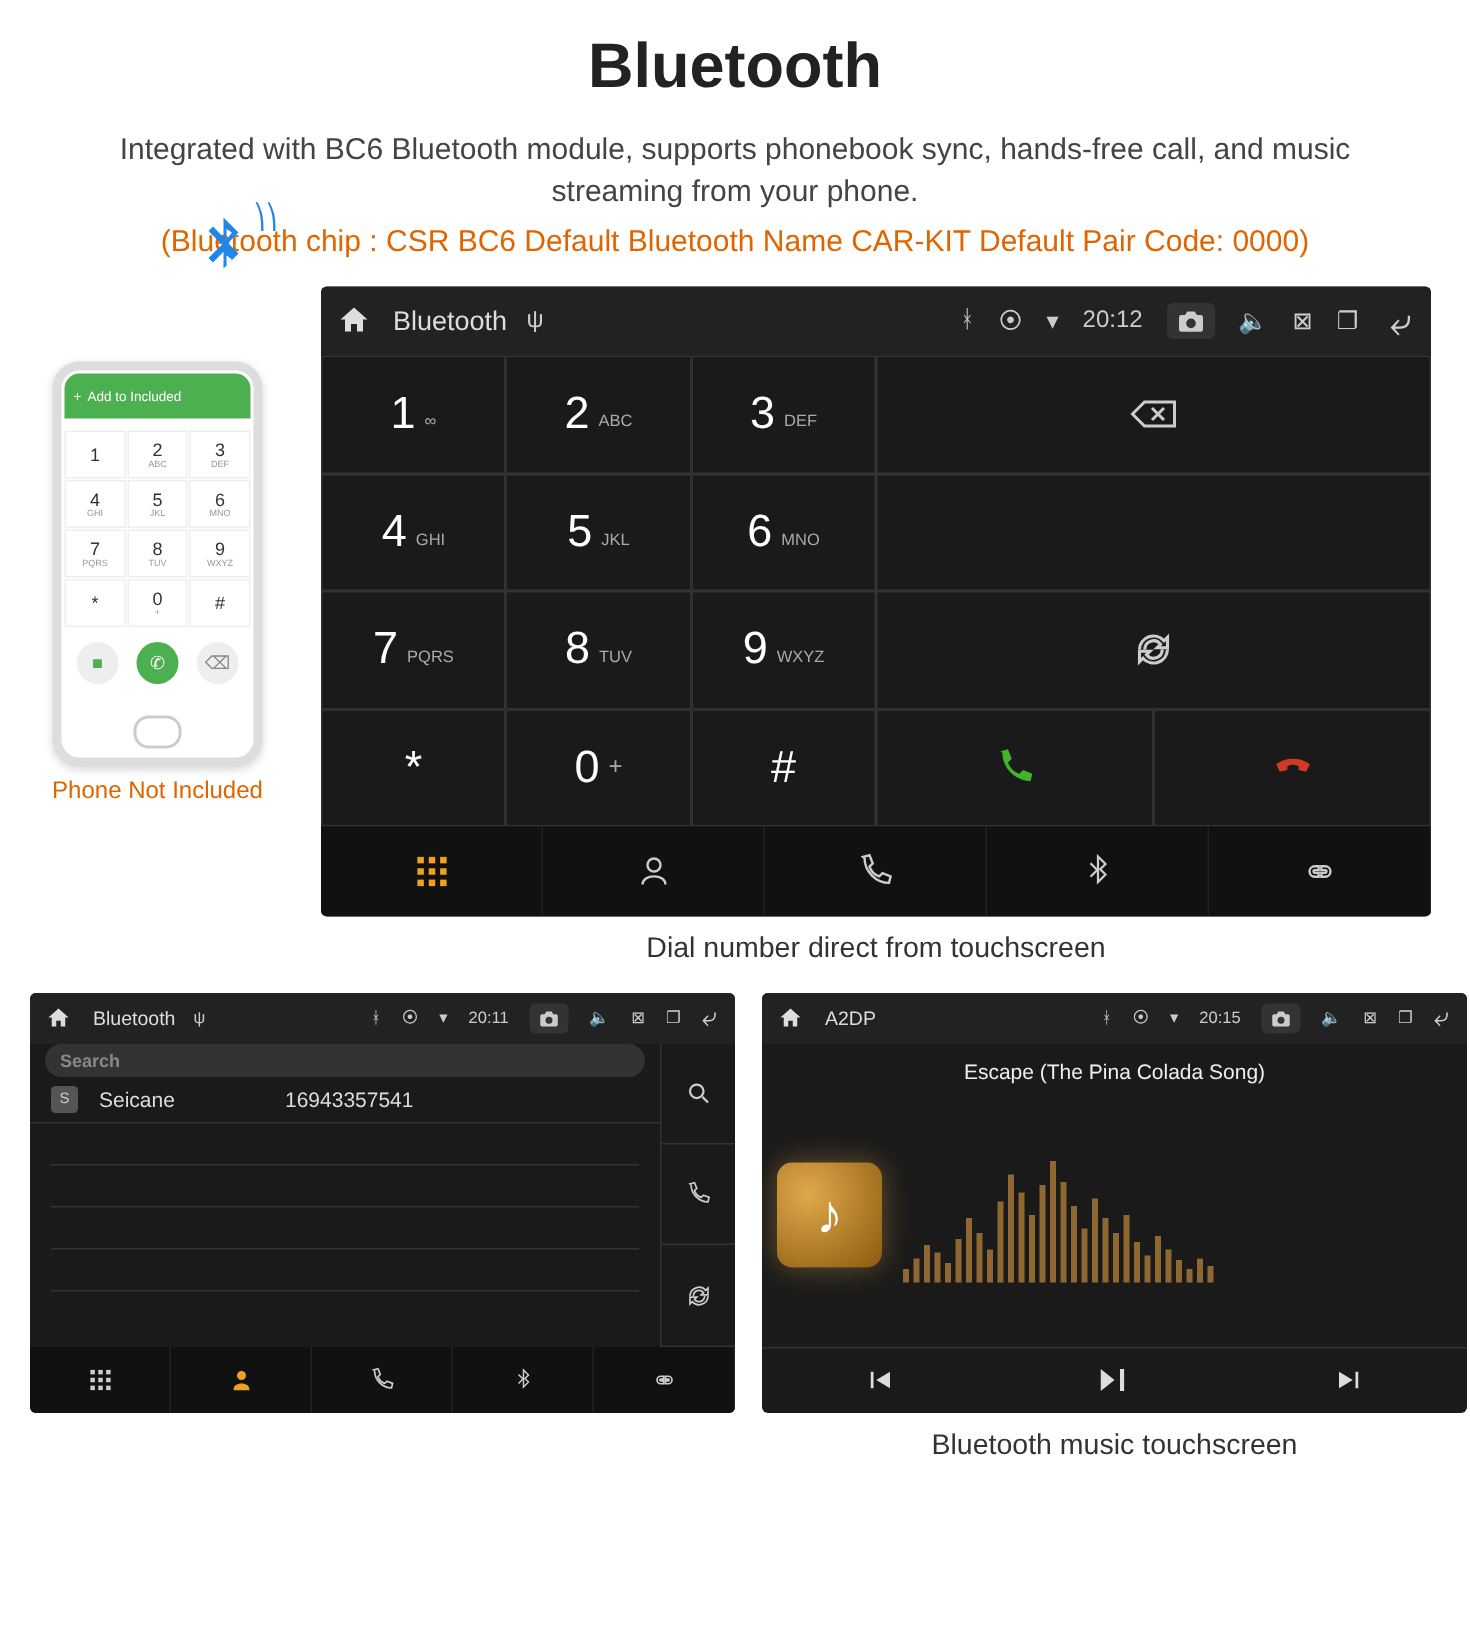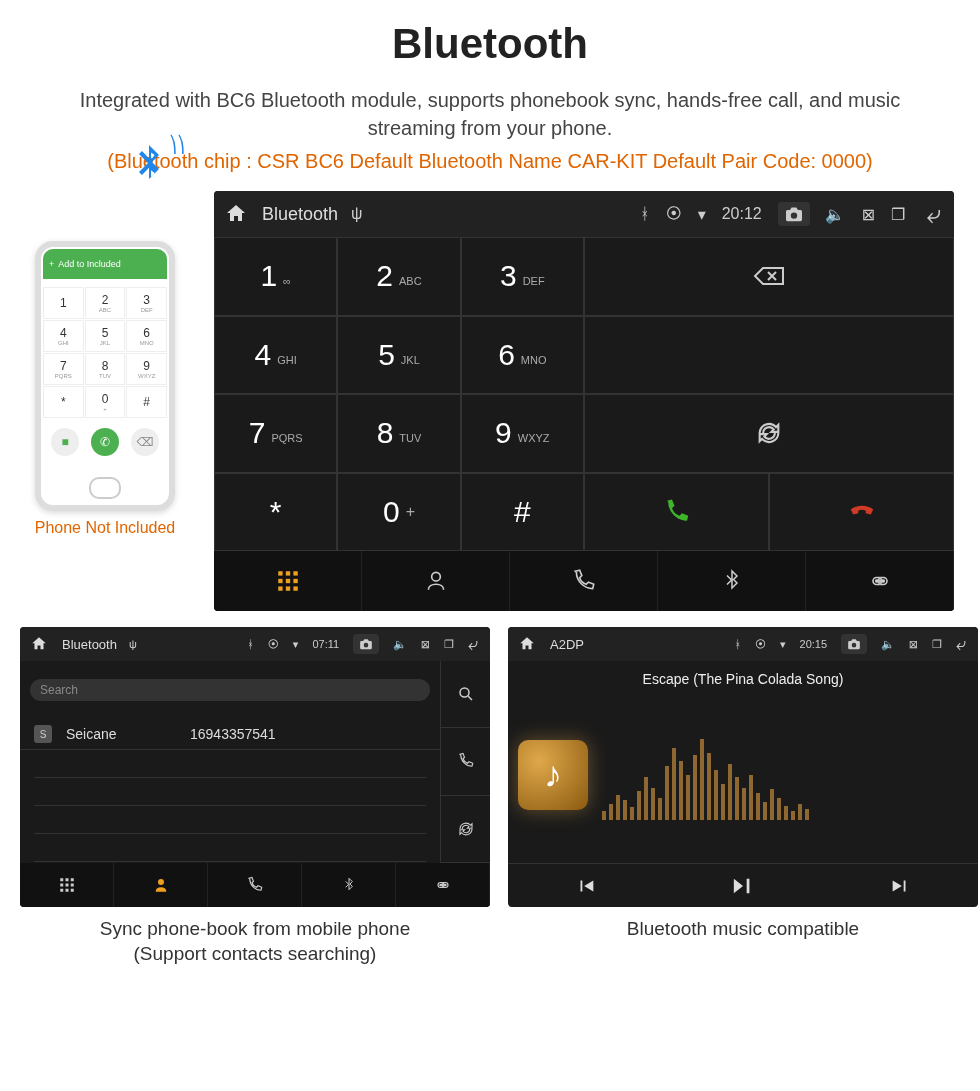--- a/index.html
+++ b/index.html
@@ -191,26 +191,27 @@
     line-height: 1.3;
   }
   .row2 {
     display: flex;
     gap: 18px;
     margin-top: 16px;
     padding: 0 10px;
   }
   .col { display: flex; flex-direction: column; align-items: center; }
   .search-input {
-    margin: 18px 10px;
+    margin: 0 10px;
     padding: 4px 10px;
     background: #333;
     border-radius: 12px;
     font-size: 12px;
     color: #888;
+    font-weight: bold;
   }
   .contact-list {
     flex: 1;
     display: flex;
   }
   .contact-main { flex: 1; }
   .contact-row {
     display: flex;
     align-items: center;
     padding: 6px 14px;
@@ -512,40 +513,41 @@
               <path fill="none" stroke="#ccc" stroke-width="1.5" d="M12 2l5 5-3.5 3.5L17 14l-5 5V2zM7 6.5L11.5 11 7 15.5"></path>
             </svg>
         </div>
         <div class="tab">
           <svg width="28" height="24" viewBox="0 0 32 24">
               <path fill="none" stroke="#ccc" stroke-width="1.8" d="M12 8a4 4 0 00-4 4 4 4 0 004 4h3v-3h-3a1 1 0 010-2h3V8h-3zm8 0h-3v3h3a1 1 0 010 2h-3v3h3a4 4 0 004-4 4 4 0 00-4-4z"></path>
             </svg>
         </div>
       </div>
     </div>
+    <div class="caption">Dial number direct from touchscreen</div>
   </div>
 </div>
 
 <div class="row2">
 
   <div class="col">
     <div class="unit small">
       <div class="statusbar">
         <span class="home-icon">
           <svg width="18" height="18" viewBox="0 0 24 24">
               <path fill="#ddd" d="M12 3l9 8h-3v8h-4v-5h-4v5H6v-8H3z"></path>
             </svg>
         </span>
         <span class="title">Bluetooth</span>
         <span class="sicon">ψ</span>
         <span class="spacer"></span>
         <span class="sicon">ᚼ</span>
         <span class="sicon">⦿</span>
         <span class="sicon">▾</span>
-        <span class="sicon">07:11</span>
+        <span class="sicon">20:11</span>
         <span class="sicon camera-box">
           <svg width="14" height="12" viewBox="0 0 24 20">
               <path fill="#ccc" d="M4 5h3l2-3h6l2 3h3a2 2 0 012 2v10a2 2 0 01-2 2H4a2 2 0 01-2-2V7a2 2 0 012-2zm8 3a4 4 0 100 8 4 4 0 000-8z"></path>
             </svg>
         </span>
         <span class="sicon">🔈</span>
         <span class="sicon">⊠</span>
         <span class="sicon">❐</span>
         <span class="sicon" style="font-size:18px;">⤶</span>
       </div>
@@ -613,24 +615,20 @@
           <svg width="16" height="20" viewBox="0 0 24 24">
               <path fill="none" stroke="#ccc" stroke-width="1.5" d="M12 2l5 5-3.5 3.5L17 14l-5 5V2zM7 6.5L11.5 11 7 15.5"></path>
             </svg>
         </div>
         <div class="tab">
           <svg width="20" height="16" viewBox="0 0 32 24">
               <path fill="none" stroke="#ccc" stroke-width="1.8" d="M12 8a4 4 0 00-4 4 4 4 0 004 4h3v-3h-3a1 1 0 010-2h3V8h-3zm8 0h-3v3h3a1 1 0 010 2h-3v3h3a4 4 0 004-4 4 4 0 00-4-4z"></path>
             </svg>
         </div>
       </div>
-    </div>
-    <div class="caption">
-      <span>Sync phone-book from mobile phone</span><br>
-      <span>(Support contacts searching)</span>
     </div>
   </div>
 
   <div class="col">
     <div class="unit small">
       <div class="statusbar">
         <span class="home-icon">
           <svg width="18" height="18" viewBox="0 0 24 24">
               <path fill="#ddd" d="M12 3l9 8h-3v8h-4v-5h-4v5H6v-8H3z"></path>
             </svg>
@@ -701,16 +699,16 @@
             </svg>
         </div>
         <div class="mc">
           <svg width="22" height="22" viewBox="0 0 24 24">
               <path fill="#ddd" d="M16 6h2v12h-2zM4 6v12l10-6z"></path>
             </svg>
         </div>
       </div>
     </div>
     <div class="caption">
-      <span>Bluetooth music compatible</span><br>
+      <span>Bluetooth music touchscreen</span><br>
     </div>
   </div>
 </div>
 
 </body></html>

